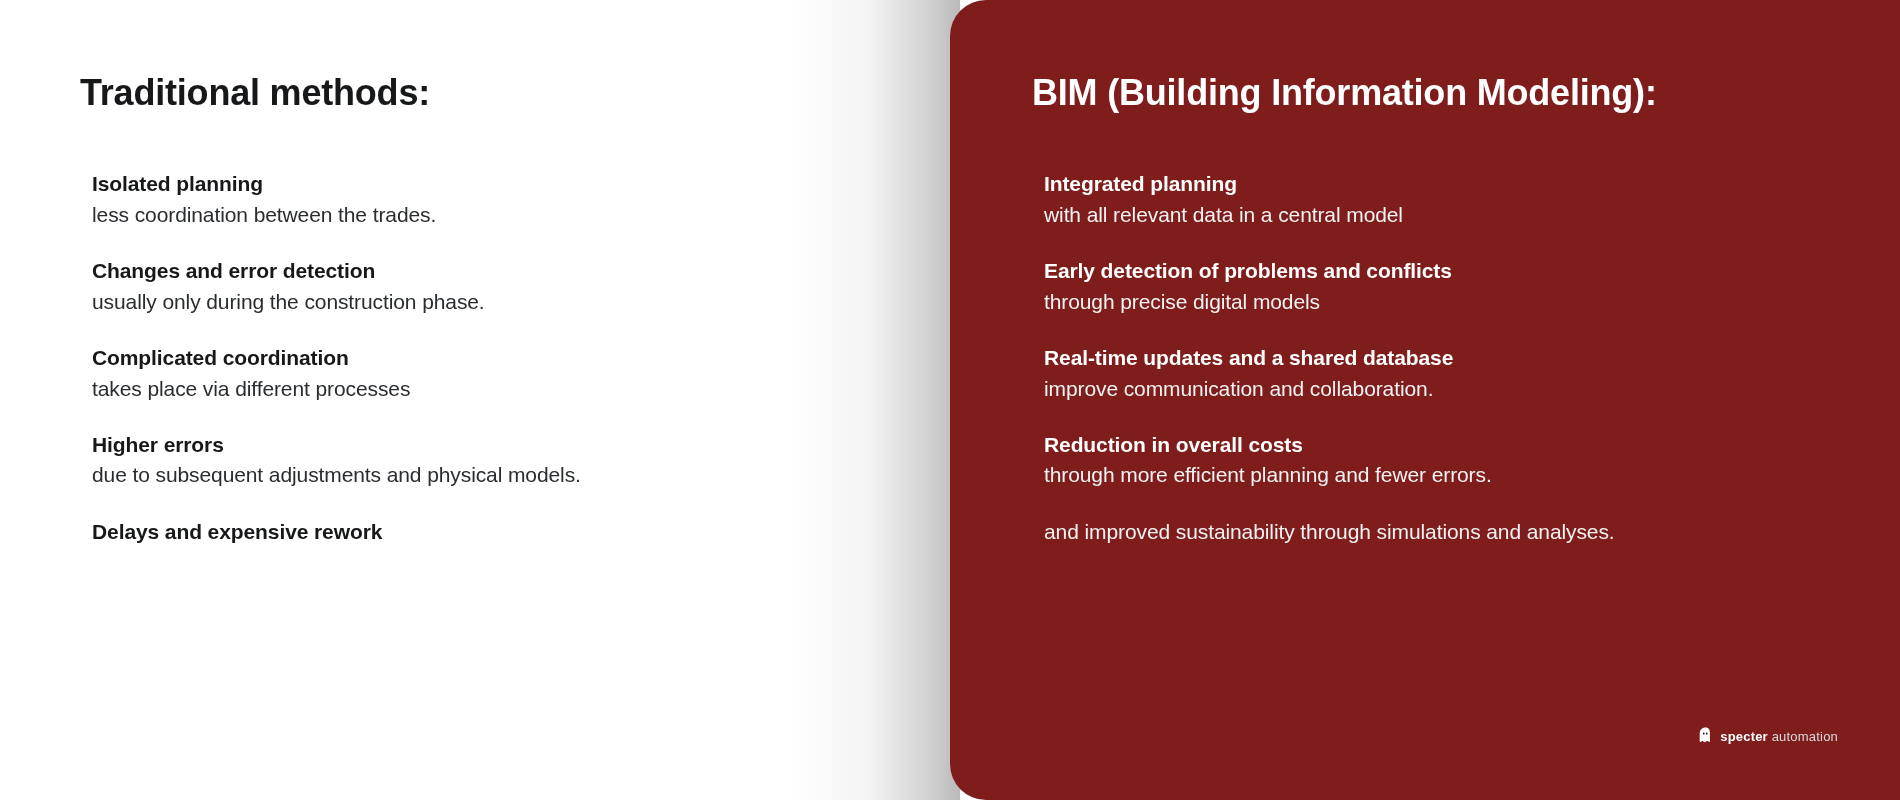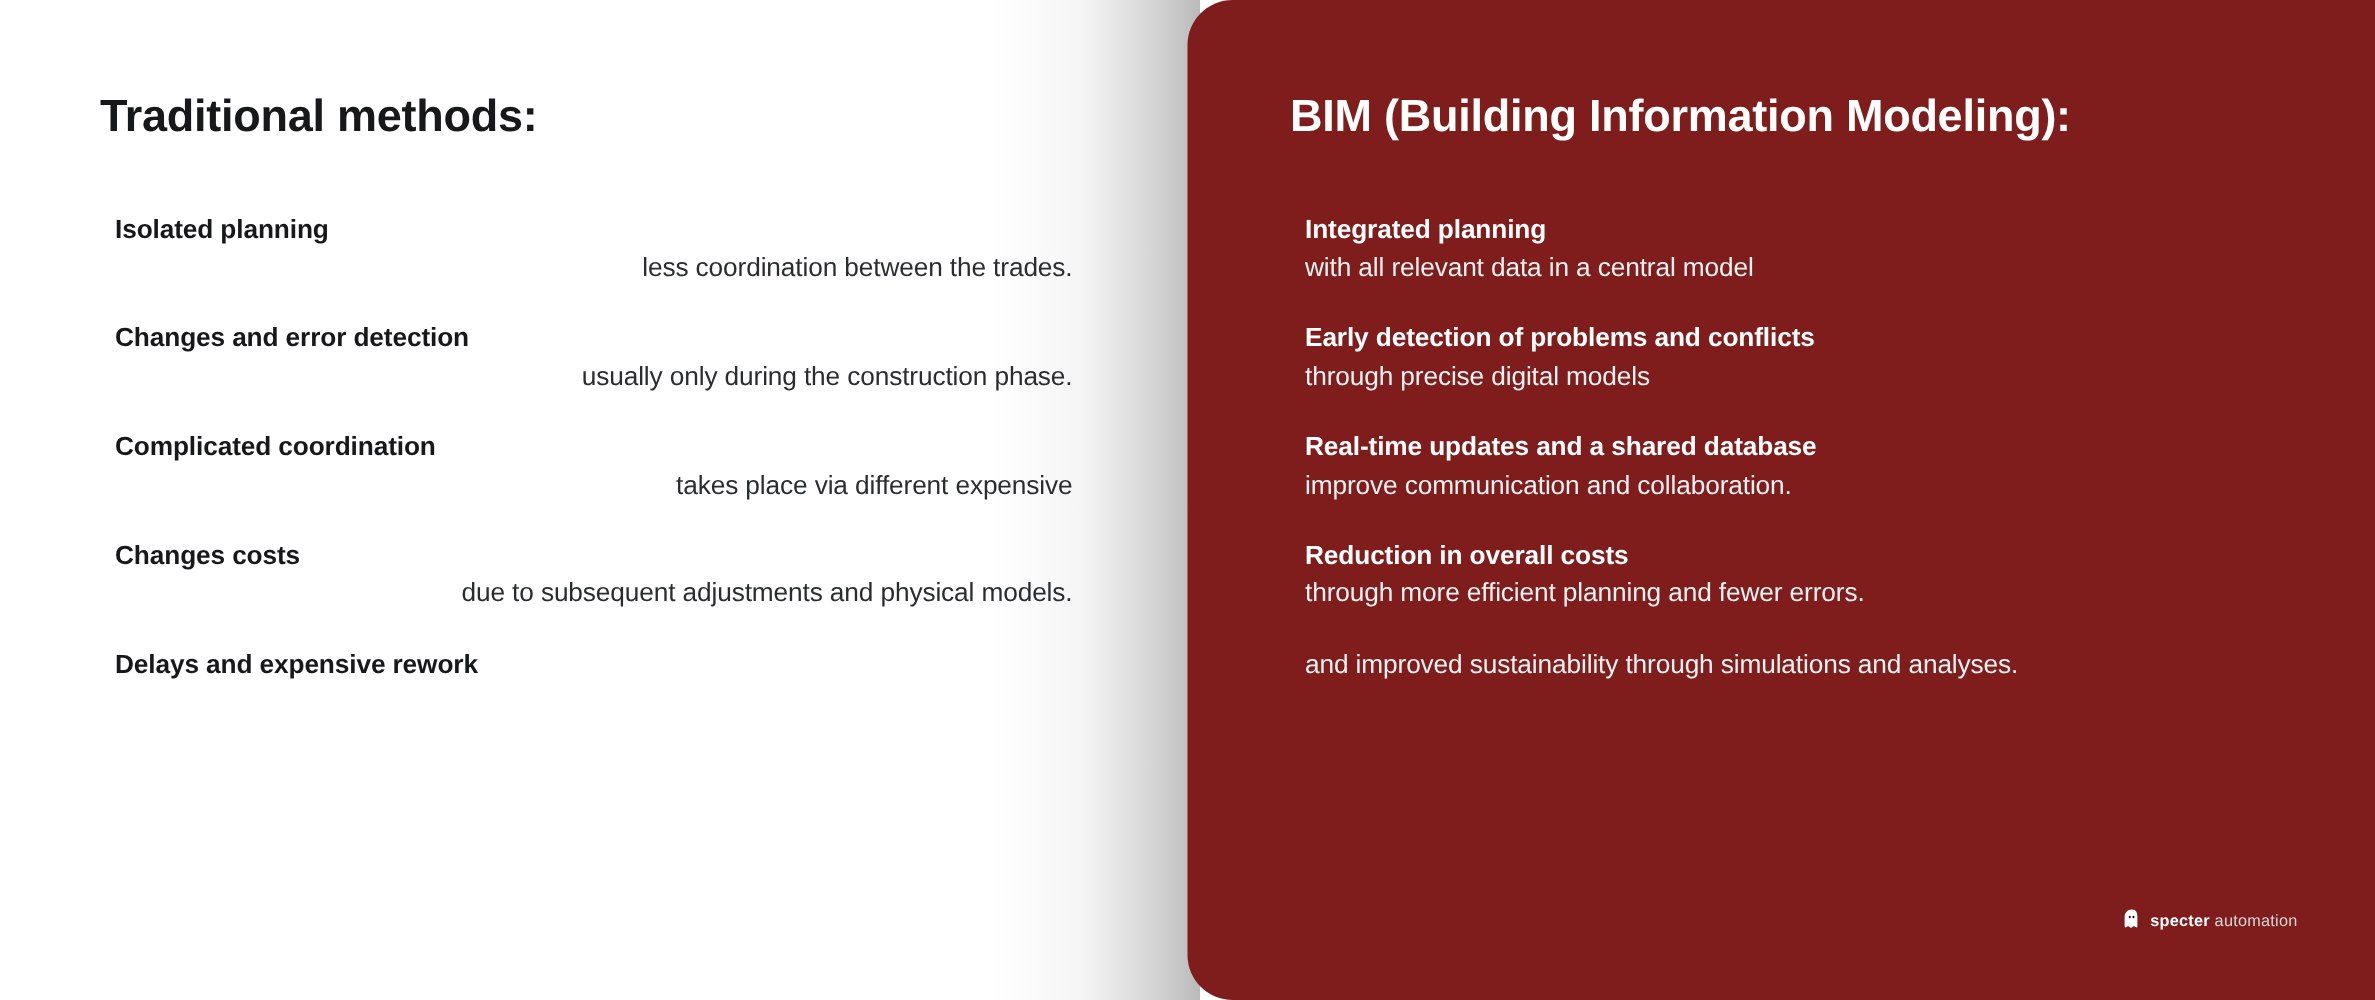--- a/index.html
+++ b/index.html
@@ -88,21 +88,21 @@
     letter-spacing: -0.1px;
   }
   .item-desc {
     font-size: 21px;
     font-weight: 400;
     line-height: 1.45;
     margin: 0;
     letter-spacing: -0.1px;
   }
   .left-col .item-title { color: #16181a; }
-  .left-col .item-desc  { color: #2a2d30; text-align: right; }
+  .left-col .item-desc  { color: #2a2d30; }
   .right-panel .item-title { color: #ffffff; }
   .right-panel .item-desc  { color: #f2f2f2; }
 
   
   .brand {
     position: absolute;
     right: 62px;
     bottom: 56px;
     display: flex;
     align-items: flex-end;
@@ -141,24 +141,24 @@
       <li class="item">
         <p class="item-title">Isolated planning</p>
         <p class="item-desc">less coordination between the trades.</p>
       </li>
       <li class="item">
         <p class="item-title">Changes and error detection</p>
         <p class="item-desc">usually only during the construction phase.</p>
       </li>
       <li class="item">
         <p class="item-title">Complicated coordination</p>
-        <p class="item-desc">takes place via different expensive</p>
-      </li>
-      <li class="item">
-        <p class="item-title">Changes costs</p>
+        <p class="item-desc">takes place via different processes</p>
+      </li>
+      <li class="item">
+        <p class="item-title">Higher errors</p>
         <p class="item-desc">due to subsequent adjustments and physical models.</p>
       </li>
       <li class="item">
         <p class="item-title">Delays and expensive rework</p>
       </li>
     </ul>
   </div>
 
   <div class="right-panel">
     <h2 class="heading light-text">BIM (Building Information Modeling):</h2>

